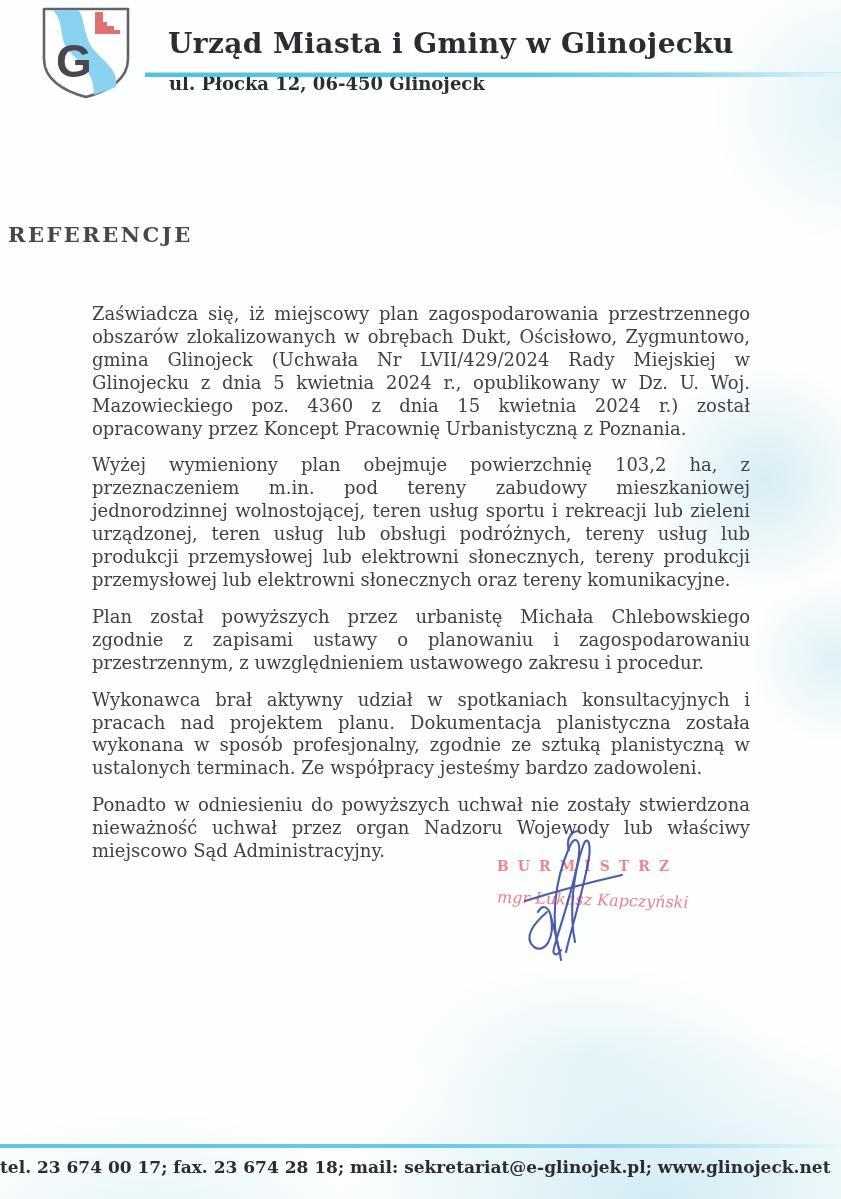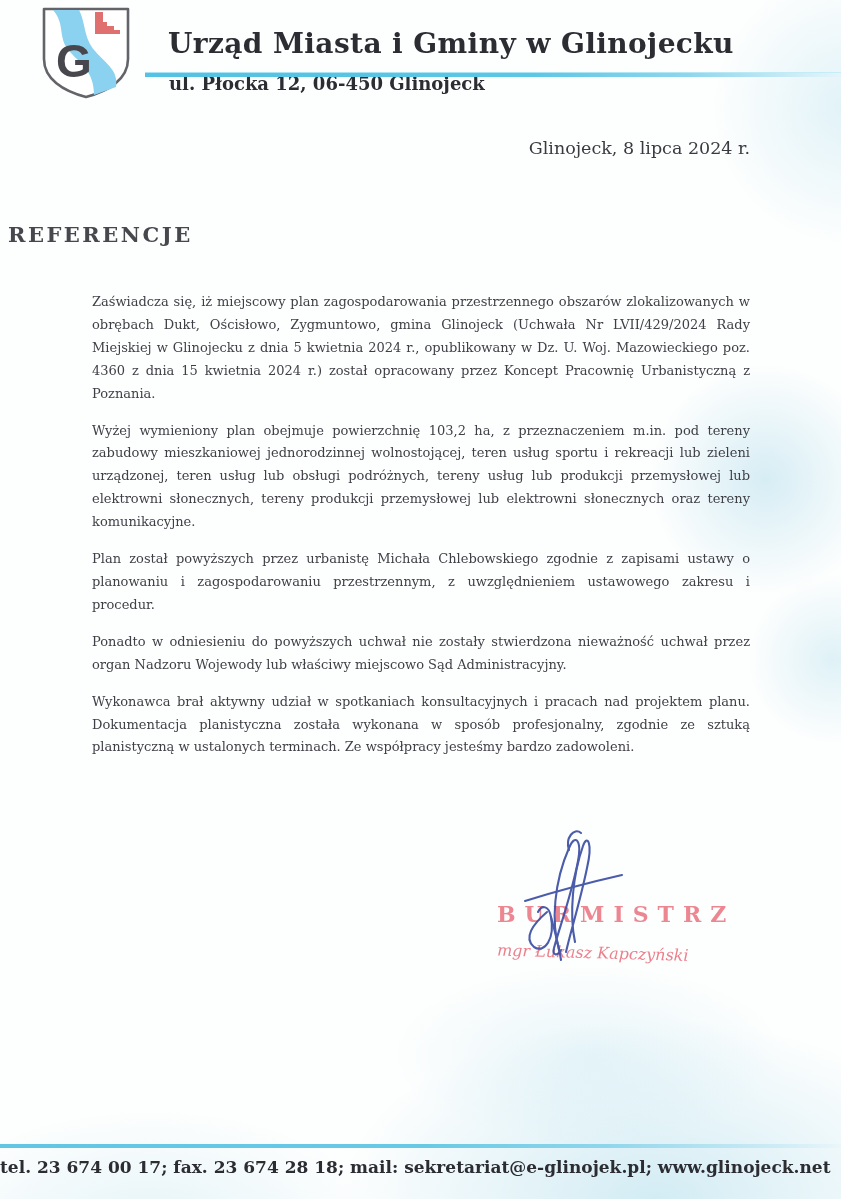--- a/index.html
+++ b/index.html
@@ -41,33 +41,33 @@
   .dateline{
     position:absolute;top:138px;left:92px;width:658px;
     text-align:right;font-size:17.5px;color:#3a3a41;
   }
   .doc-title{
     position:absolute;top:214px;left:0;width:100%;
     font-size:21px;font-weight:bold;
     letter-spacing:2.5px;color:#47474e;margin:8px;
   }
   .body-text{
-    position:absolute;left:92px;top:291px;width:658px;
-    font-size:13px;line-height:22.9px;
+    position:absolute;left:92px;top:303px;width:658px;
+    font-size:18px;line-height:22.9px;
     text-align:justify;text-justify:inter-word;
   }
   .body-text p{margin:0 0 14px 0;}
   
   .stamp{
     position:absolute;left:497px;top:858px;width:175px;
     color:#ea7380;
   }
   .stamp-title{
-    font-size:22px;font-weight:bold;letter-spacing:9px;
-    white-space:nowrap;opacity:.85;margin-top:43px;
+    font-size:14px;font-weight:bold;letter-spacing:9px;
+    white-space:nowrap;opacity:.85;
   }
   .stamp-name{
     margin-top:16px;font-size:16px;font-style:italic;
     white-space:nowrap;transform:rotate(1.6deg);opacity:.9;
   }
   .signature-svg{position:absolute;left:495px;top:820px;width:150px;height:148px;}
   
   .footer-rule{
     position:absolute;left:0;top:1144px;width:841px;height:4px;
     background:linear-gradient(90deg,#62c6e3 0%,#68c9e5 50%,#8fd6eb 72%,#c0e7f3 88%,rgba(225,243,249,.3) 100%);
@@ -89,30 +89,29 @@
     <polygon points="59,9 67,9 67,19 71,19 71,23 78,23 78,27 84,27 84,31 59,31" fill="#e07070"></polygon>
     <text x="20" y="74" font-family="Liberation Sans, sans-serif" font-weight="bold" font-size="46" fill="#47474d">G</text>
   </svg>
 
   <div class="org-block">
     <h1 class="org-name">Urząd Miasta i Gminy w Glinojecku</h1>
     <p class="org-address">ul. Płocka 12, 06-450 Glinojeck</p>
   </div>
   <div class="header-rule"></div>
 
-  <div class="dateline">Glinojeck, 8 lipca 2024 r.</div>
 
   <h2 class="doc-title">REFERENCJE</h2>
 
   <div class="body-text">
     <p>Zaświadcza się, iż miejscowy plan zagospodarowania przestrzennego obszarów zlokalizowanych w obrębach Dukt, Ościsłowo, Zygmuntowo, gmina Glinojeck (Uchwała Nr LVII/429/2024 Rady Miejskiej w Glinojecku z dnia 5 kwietnia 2024 r., opublikowany w Dz. U. Woj. Mazowieckiego poz. 4360 z dnia 15 kwietnia 2024 r.) został opracowany przez Koncept Pracownię Urbanistyczną z Poznania.</p>
     <p>Wyżej wymieniony plan obejmuje powierzchnię 103,2 ha, z przeznaczeniem m.in. pod tereny zabudowy mieszkaniowej jednorodzinnej wolnostojącej, teren usług sportu i rekreacji lub zieleni urządzonej, teren usług lub obsługi podróżnych, tereny usług lub produkcji przemysłowej lub elektrowni słonecznych, tereny produkcji przemysłowej lub elektrowni słonecznych oraz tereny komunikacyjne.</p>
     <p>Plan został powyższych przez urbanistę Michała Chlebowskiego zgodnie z zapisami ustawy o planowaniu i zagospodarowaniu przestrzennym, z uwzględnieniem ustawowego zakresu i procedur.</p>
+    <p>Wykonawca brał aktywny udział w spotkaniach konsultacyjnych i pracach nad projektem planu. Dokumentacja planistyczna została wykonana w sposób profesjonalny, zgodnie ze sztuką planistyczną w ustalonych terminach. Ze współpracy jesteśmy bardzo zadowoleni.</p>
     <p>Ponadto w odniesieniu do powyższych uchwał nie zostały stwierdzona nieważność uchwał przez organ Nadzoru Wojewody lub właściwy miejscowo Sąd Administracyjny.</p>
-    <p>Wykonawca brał aktywny udział w spotkaniach konsultacyjnych i pracach nad projektem planu. Dokumentacja planistyczna została wykonana w sposób profesjonalny, zgodnie ze sztuką planistyczną w ustalonych terminach. Ze współpracy jesteśmy bardzo zadowoleni.</p>
   </div>
 
   <div class="stamp">
     <div class="stamp-title">BURMISTRZ</div>
     <div class="stamp-name">mgr Łukasz Kapczyński</div>
   </div>
 
   <svg class="signature-svg" viewBox="0 0 150 148">
     <g fill="none" stroke="#3c4fa4" stroke-width="2.1" stroke-linecap="round" opacity="0.92">
       <path d="M64,130 C56,102 59,62 74,28 C80,13 88,19 82,46 C75,79 65,106 59,128 C57,135 62,137 66,130"></path>

